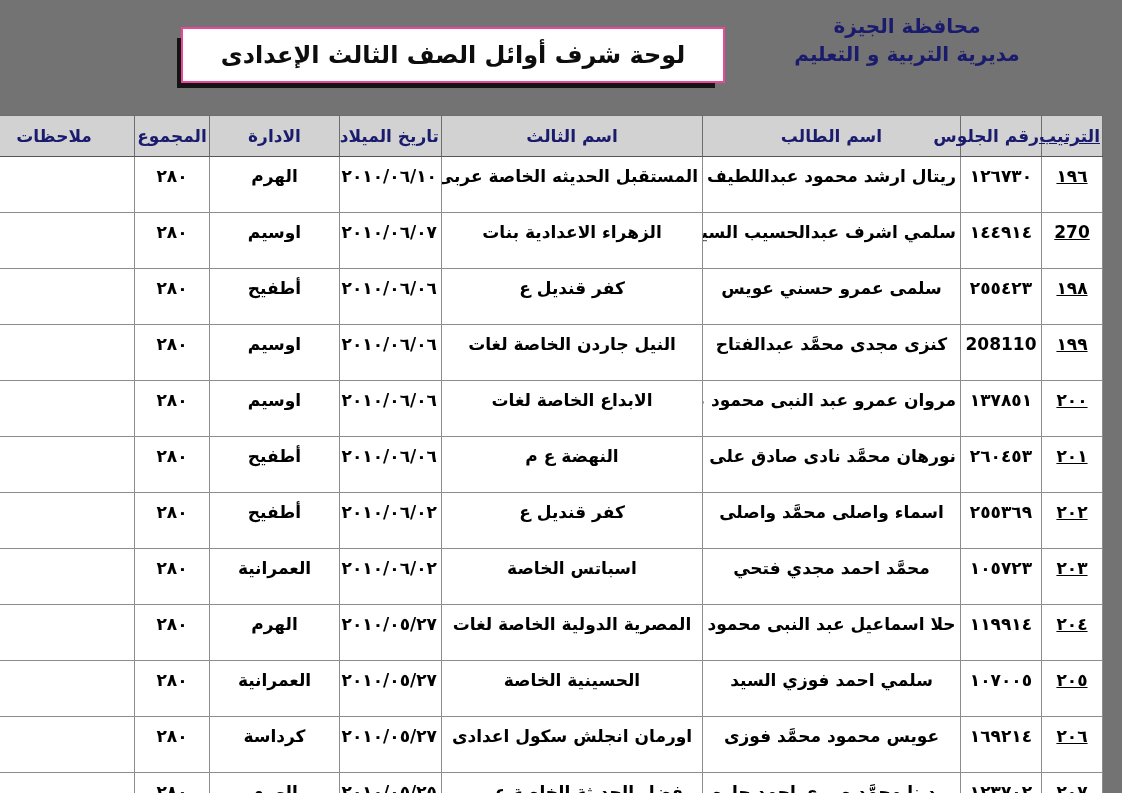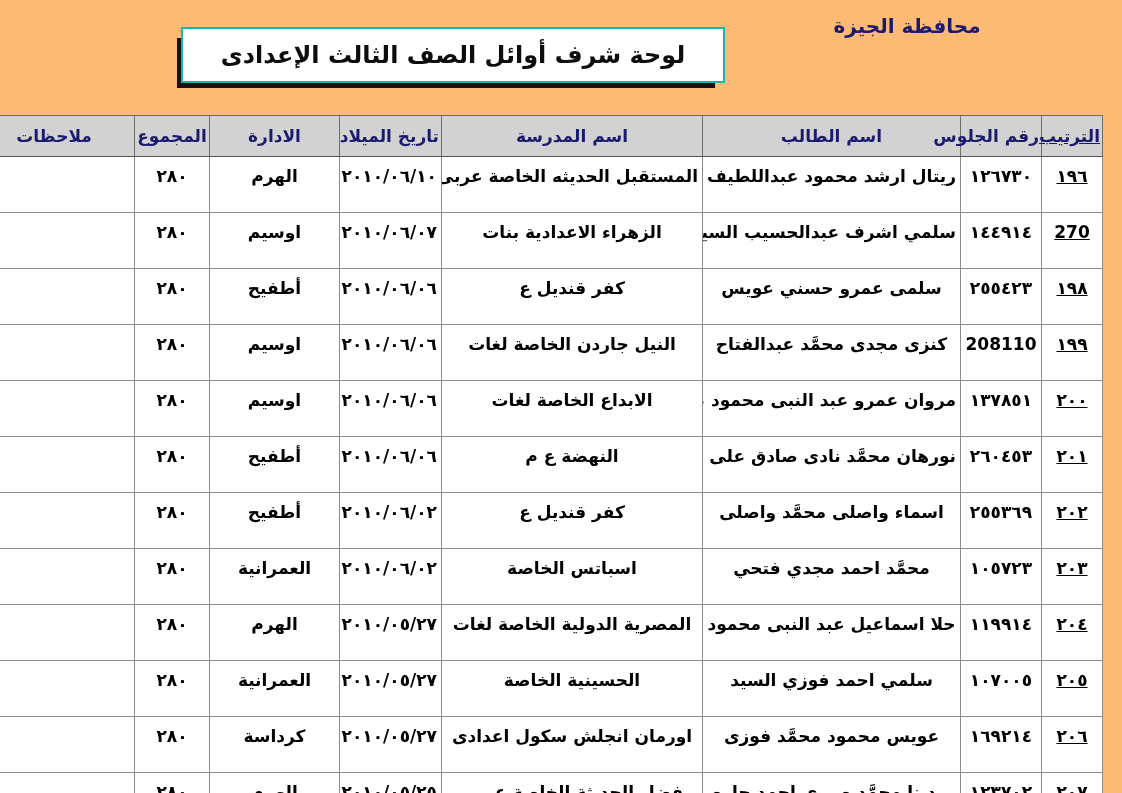--- a/index.html
+++ b/index.html
@@ -1,38 +1,38 @@
 <!DOCTYPE html>
 <html lang="ar" dir="rtl"><head>
 <meta charset="utf-8">
 <style>
   html,body { margin:0; padding:0; background:#ffffff; }
   .page {
     position:relative;
     width:1122px; height:793px;
-    background:#fdba74;
+    background:#737373;
     font-family:"DejaVu Sans", sans-serif;
     direction:rtl;
     overflow:hidden;
   }
   
   .org-block {
     position:absolute; top:12px; right:55px; width:320px;
     text-align:center;
     color:#1b1b6e;
     font-weight:bold;
     font-size:20px;
     line-height:28px;
   }
   
   .title-box {
     position:absolute; top:27px; left:181px;
     width:540px; height:52px;
     background:#ffffff;
-    border:2px solid #14b8a6;
+    border:2px solid #ec4899;
     box-shadow:-7px 8px 0 -3px #141414;
     display:flex; align-items:center; justify-content:center;
     font-size:24px; font-weight:bold; color:#0d0d0d;
   }
   
   .main-table {
     position:absolute; top:115px; right:19px;
     border-collapse:collapse;
     table-layout:fixed;
     width:1089px;
@@ -73,33 +73,34 @@
   .c-total  { width:70px;  font-size:16px;margin-top:6px; }
   .c-notes  { width:156px; }
 </style>
 </head>
 <body>
 
 <div class="page">
 
   <div class="org-block">
     <div>محافظة الجيزة</div>
+    <div>مديرية التربية و التعليم</div>
   </div>
 
   <div class="title-box">
     <span>لوحة شرف أوائل الصف الثالث الإعدادى</span>
   </div>
 
   <table class="main-table">
     <thead>
       <tr>
         <th class="c-rank">الترتيب</th>
         <th class="c-seat">رقم الجلوس</th>
         <th class="c-student">اسم الطالب</th>
-        <th class="c-school">اسم المدرسة</th>
+        <th class="c-school">اسم الثالث</th>
         <th class="c-dob">تاريخ الميلاد</th>
         <th class="c-admin">الادارة</th>
         <th class="c-total">المجموع</th>
         <th class="c-notes">ملاحظات</th>
       </tr>
     </thead>
     <tbody id="table-body">
         <tr>
       <td class="c-rank">١٩٦</td>
       <td class="c-seat">١٢٦٧٣٠</td>

